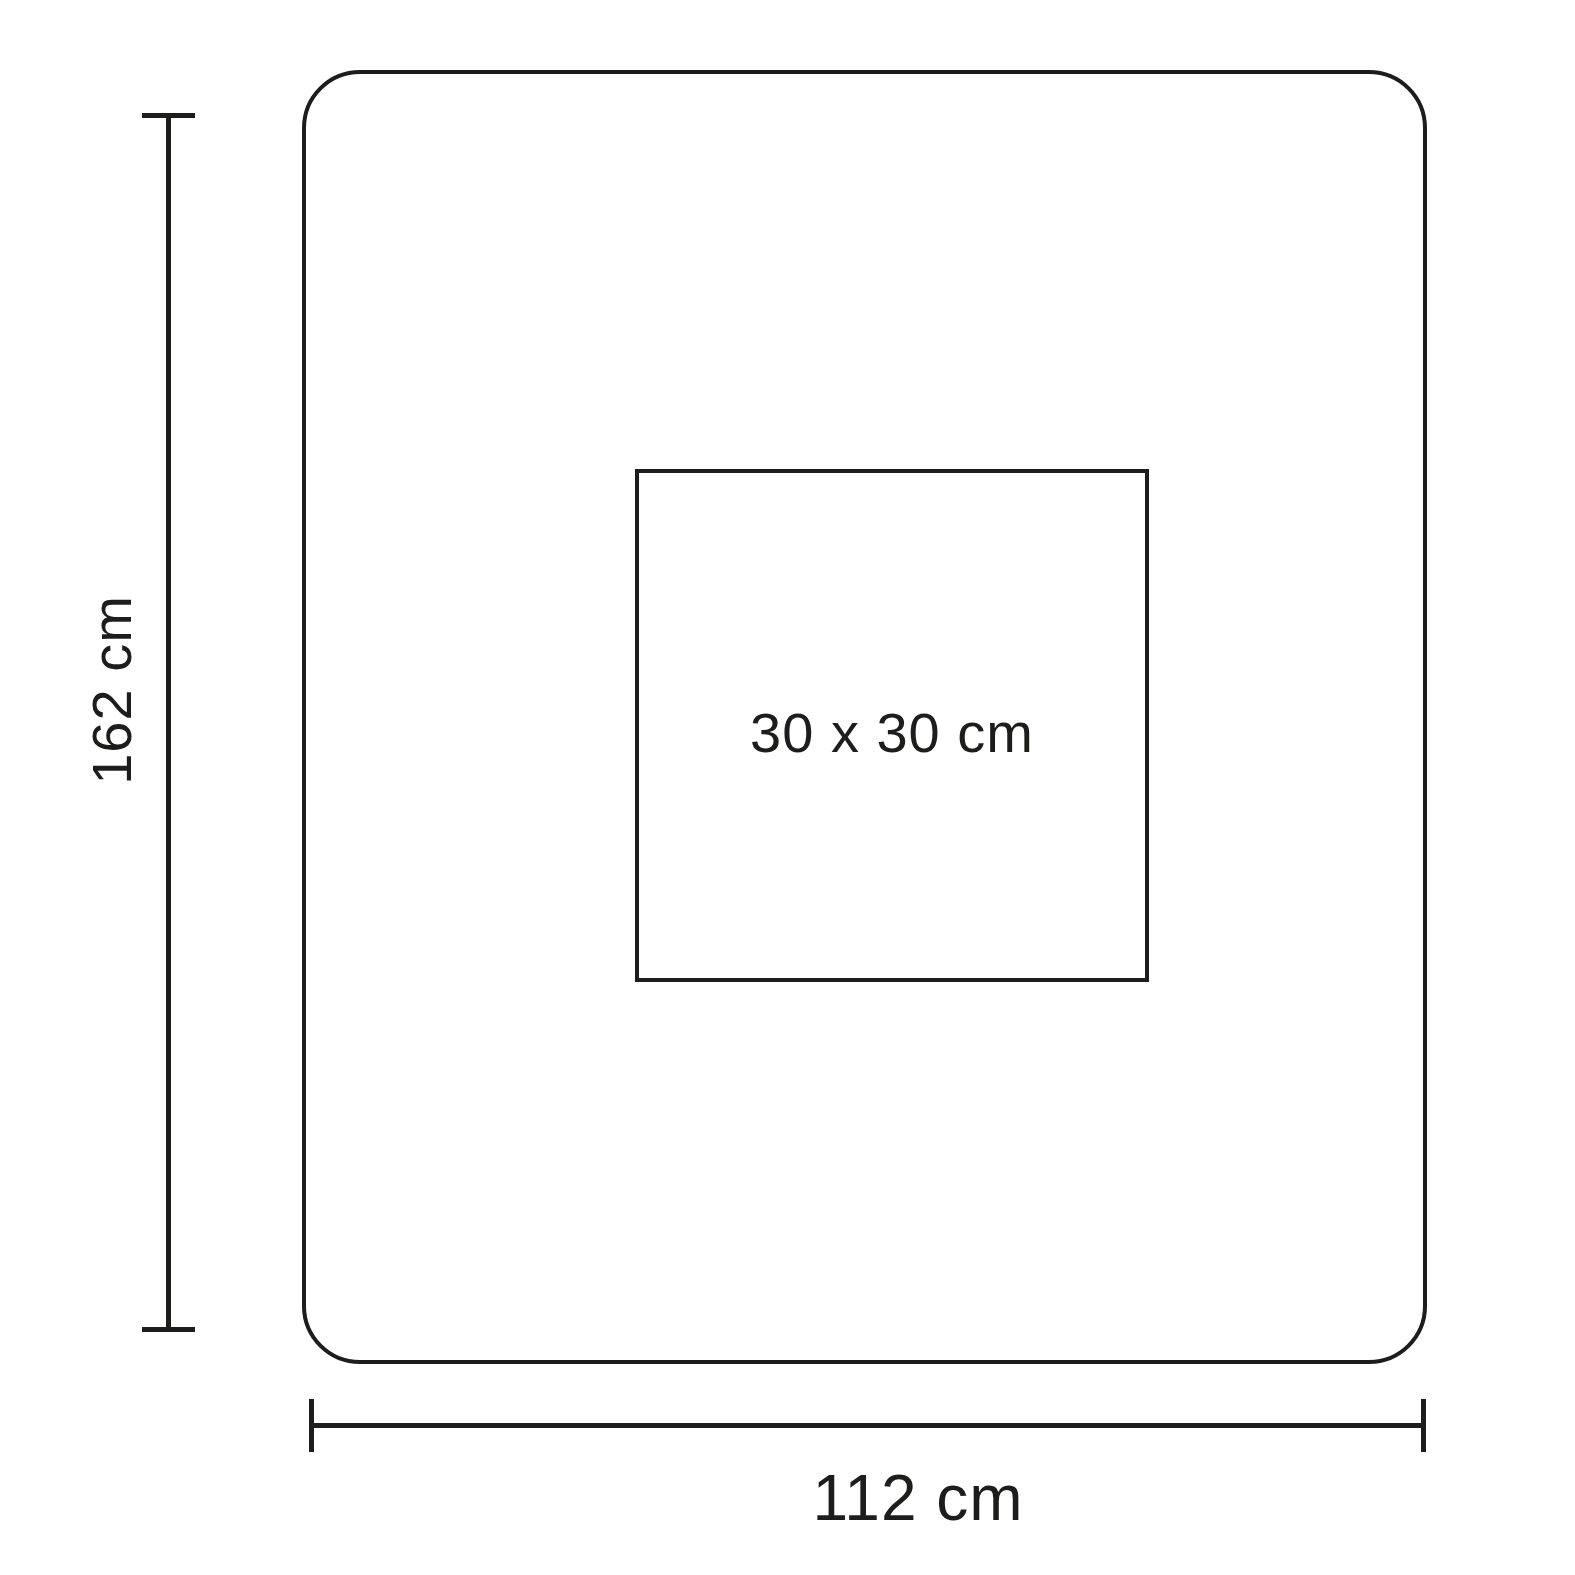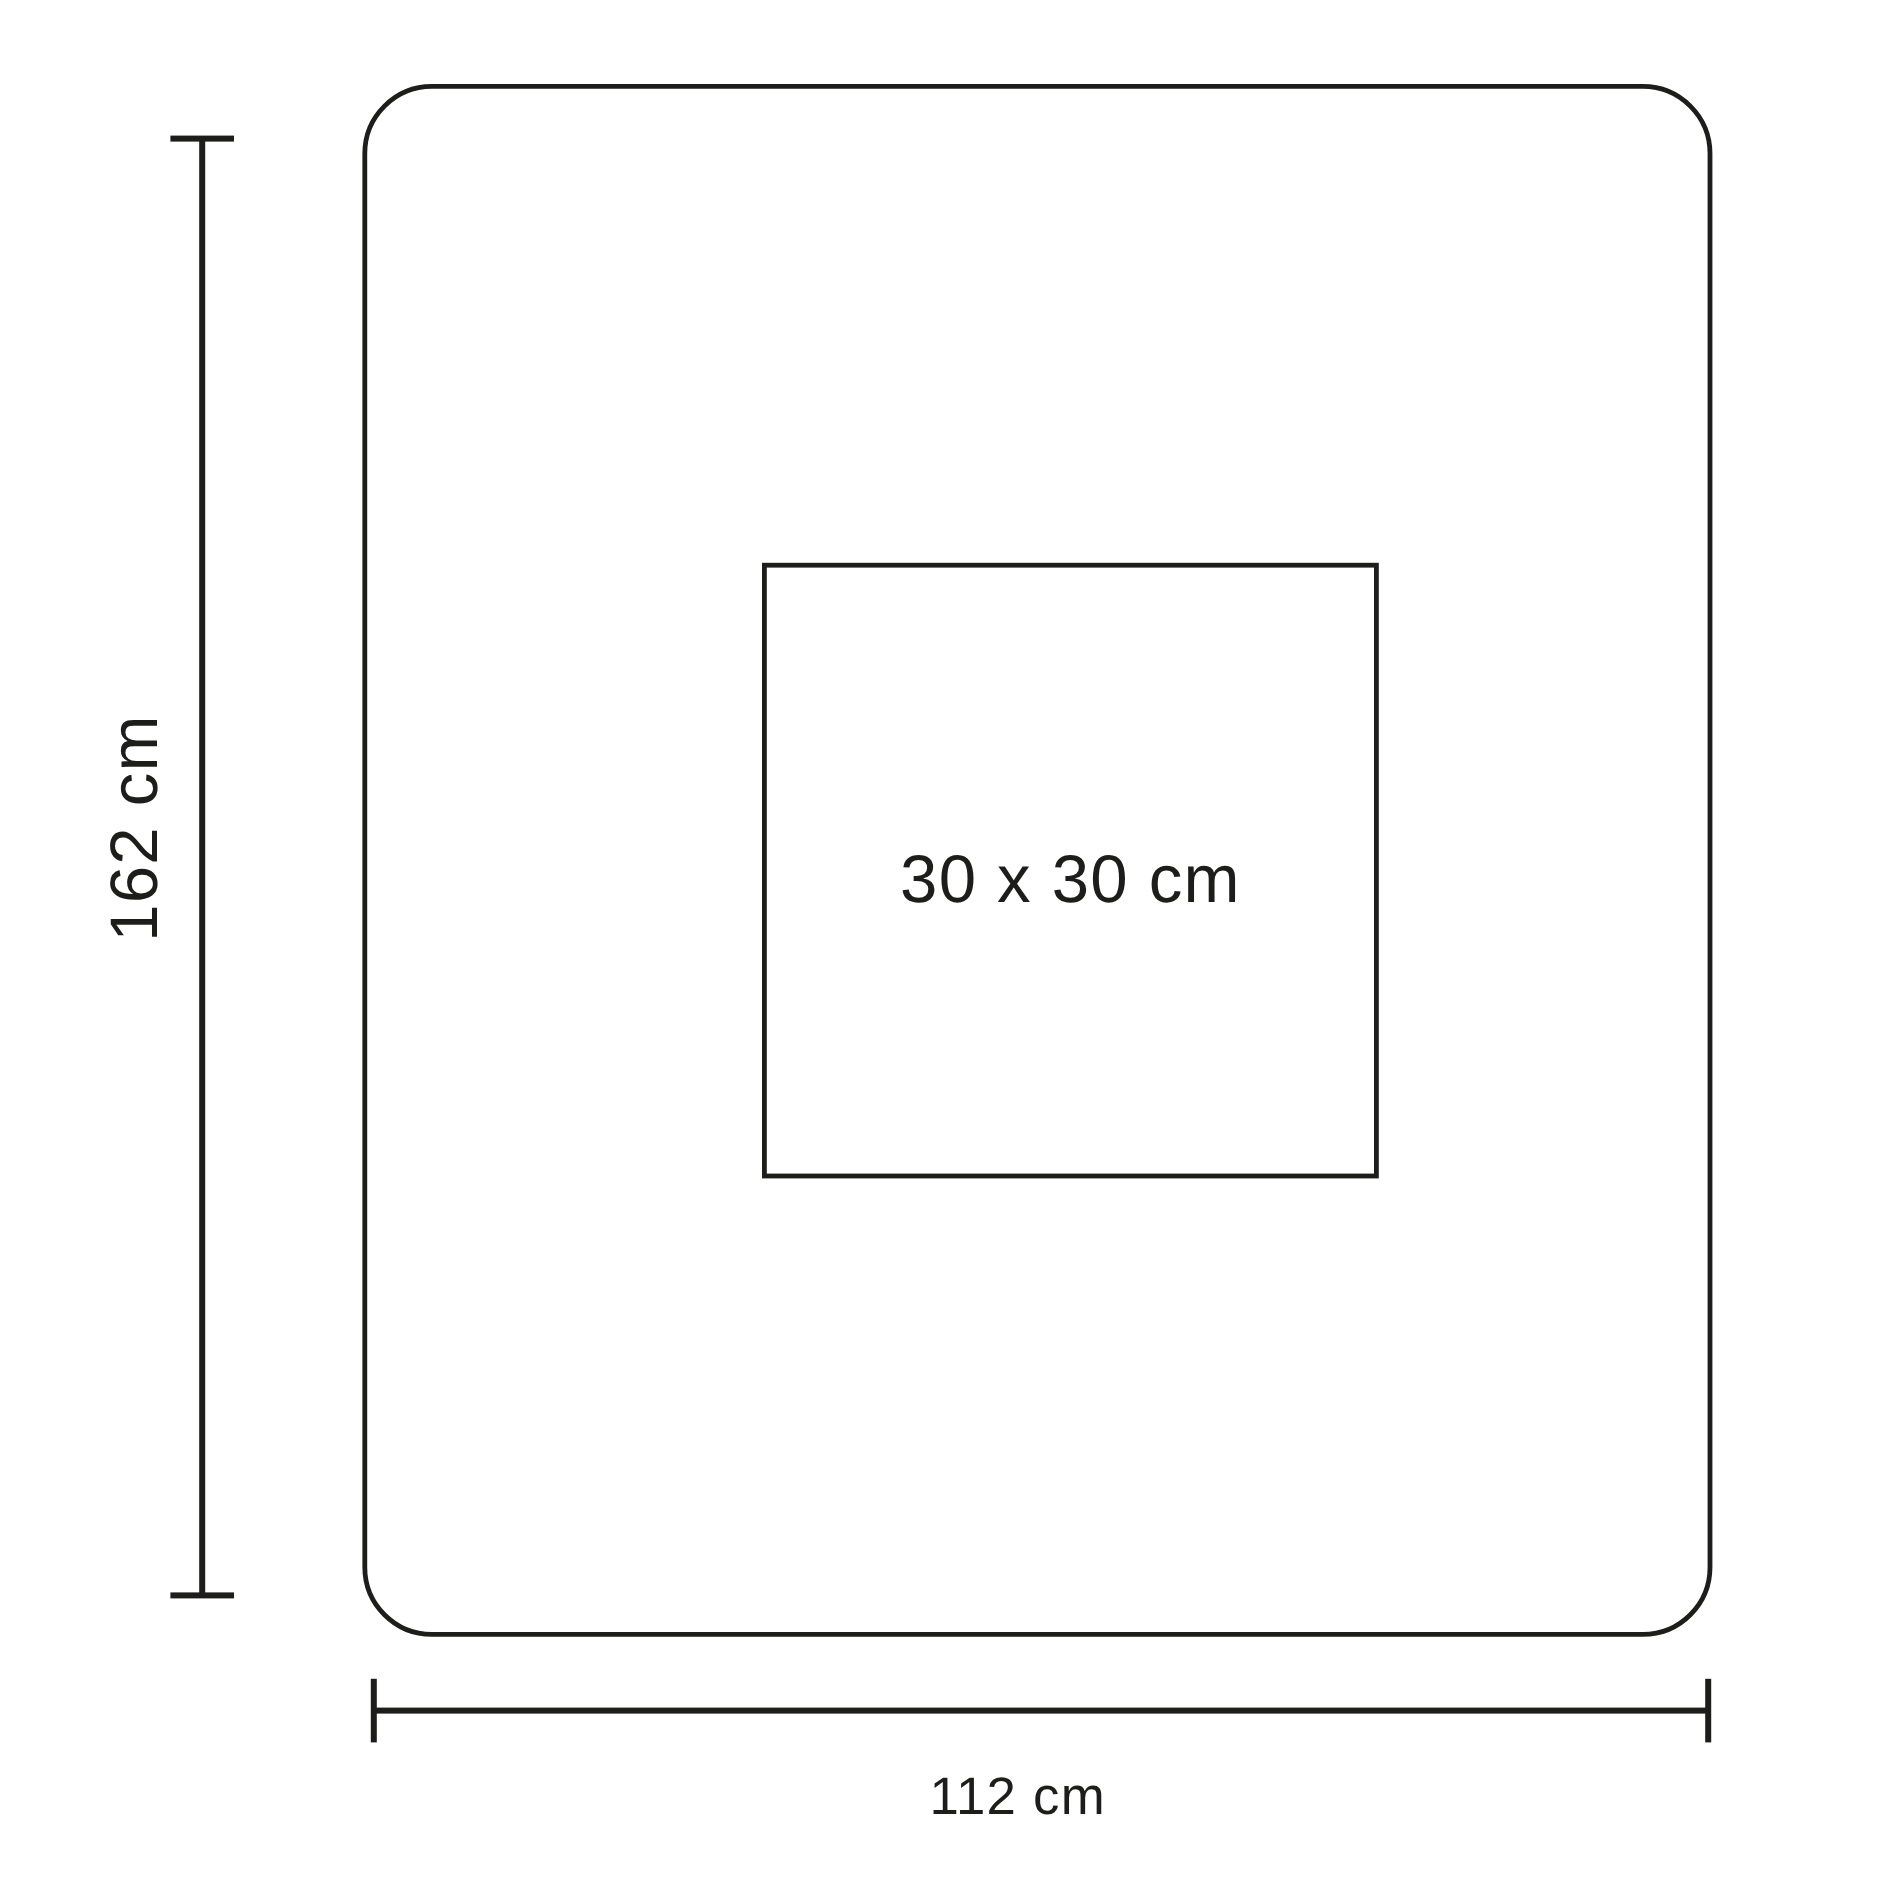--- a/index.html
+++ b/index.html
@@ -101,28 +101,28 @@
     position: absolute;
     top: 1399px;
     width: 5px;
     height: 53px;
     background: #1d1d1b;
   }
   .hdim-cap.left { left: 309px; }
   .hdim-cap.right { left: 1421px; }
   .hdim-label {
     position: absolute;
-    left: 698px;
+    left: 768px;
     top: 1470px;
     width: 300px;
     height: 56px;
     display: flex;
     align-items: center;
     justify-content: center;
-    font-size: 44px;
+    font-size: 64px;
     line-height: 1;
     letter-spacing: 1px;
     color: #1d1d1b;
     white-space: nowrap;
   }
 </style>
 </head>
 <body>
 
 <div class="canvas">

